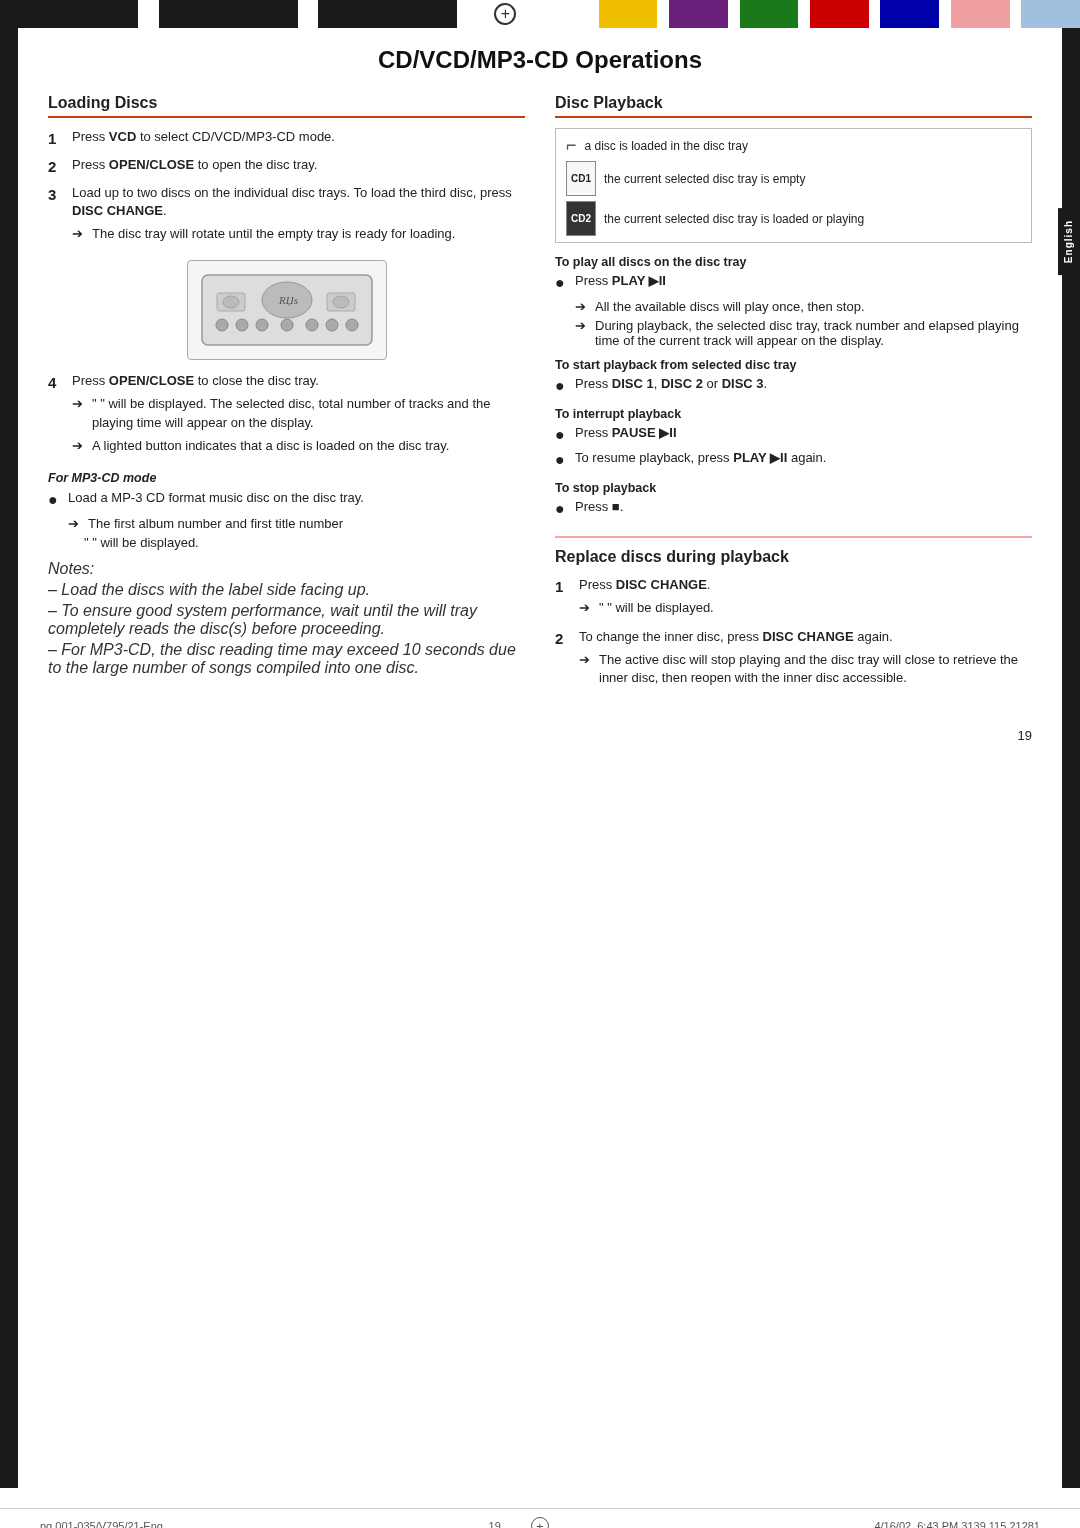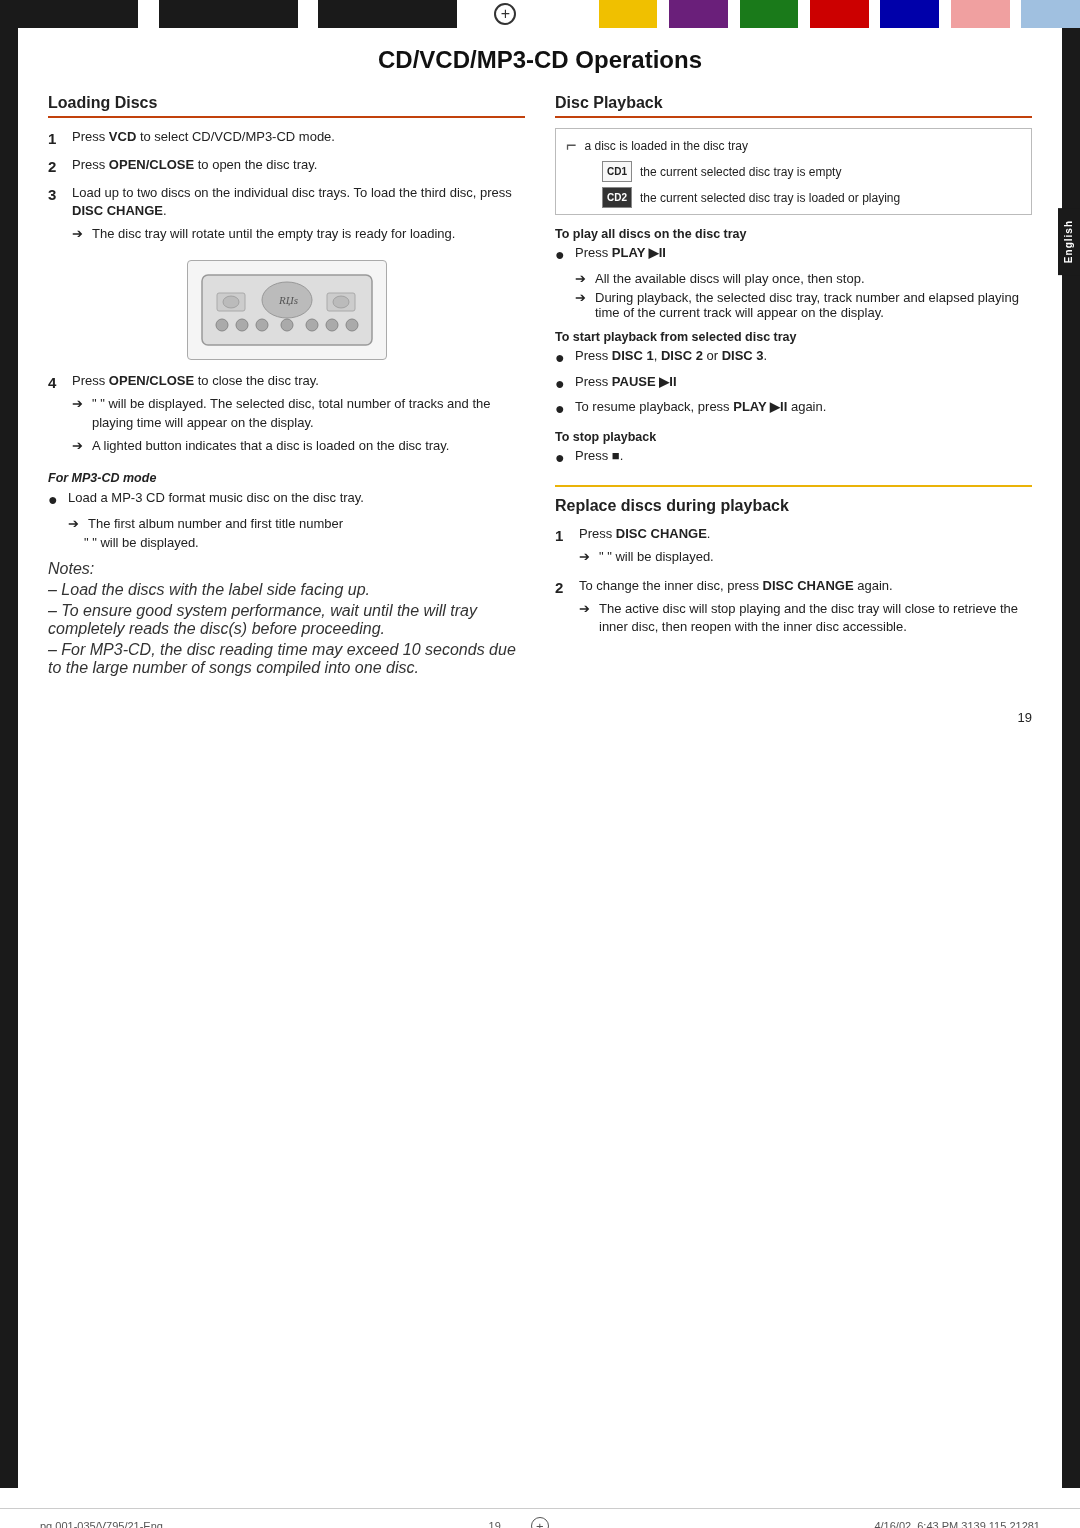--- a/index.html
+++ b/index.html
@@ -221,41 +221,40 @@
     }
     .disc-icon-row {
       display: flex;
       align-items: center;
       gap: 8px;
     }
     .disc-badge {
       border: 1px solid #888;
       font-size: 10px;
       font-weight: bold;
-      padding: 4px 4px;
+      padding: 11px 4px;
       min-width: 28px;
       text-align: center;
       background: #f8f8f8;
-      margin-left: 36px;
     }
     .disc-badge-open {
       font-size: 18px;
       color: #555;
     }
 
     .sub-section-title {
       font-weight: bold;
       font-size: 12.5px;
       margin-bottom: 4px;
       margin-top: 8px;
     }
 
     
     .replace-section {
-      border-top: 2px solid #eab308;
+      border-top: 2px solid #fca5a5;
       margin-top: 16px;
       padding-top: 10px;
     }
     .replace-title {
       font-size: 16px;
       font-weight: bold;
       margin-bottom: 10px;
     }
 
     
@@ -453,20 +452,21 @@
           <span class="arrow">➔</span>
           <span>During playback, the selected disc tray, track number and elapsed playing time of the current track will appear on the display.</span>
         </div>
 
         <div class="sub-section-title" style="margin-top:10px;">To start playback from selected disc tray</div>
         <div class="bullet-item">
           <span class="bullet">●</span>
           <span>Press <b>DISC 1</b>, <b>DISC 2</b> or <b>DISC 3</b>.</span>
         </div>
 
+        <div class="sub-section-title" style="margin-top:10px;">To interrupt playback</div>
         <div class="bullet-item">
           <span class="bullet">●</span>
           <span>Press <b>PAUSE ▶II</b></span>
         </div>
         <div class="bullet-item">
           <span class="bullet">●</span>
           <span>To resume playback, press <b>PLAY ▶II</b> again.</span>
         </div>
 
         <div class="sub-section-title" style="margin-top:10px;">To stop playback</div>

